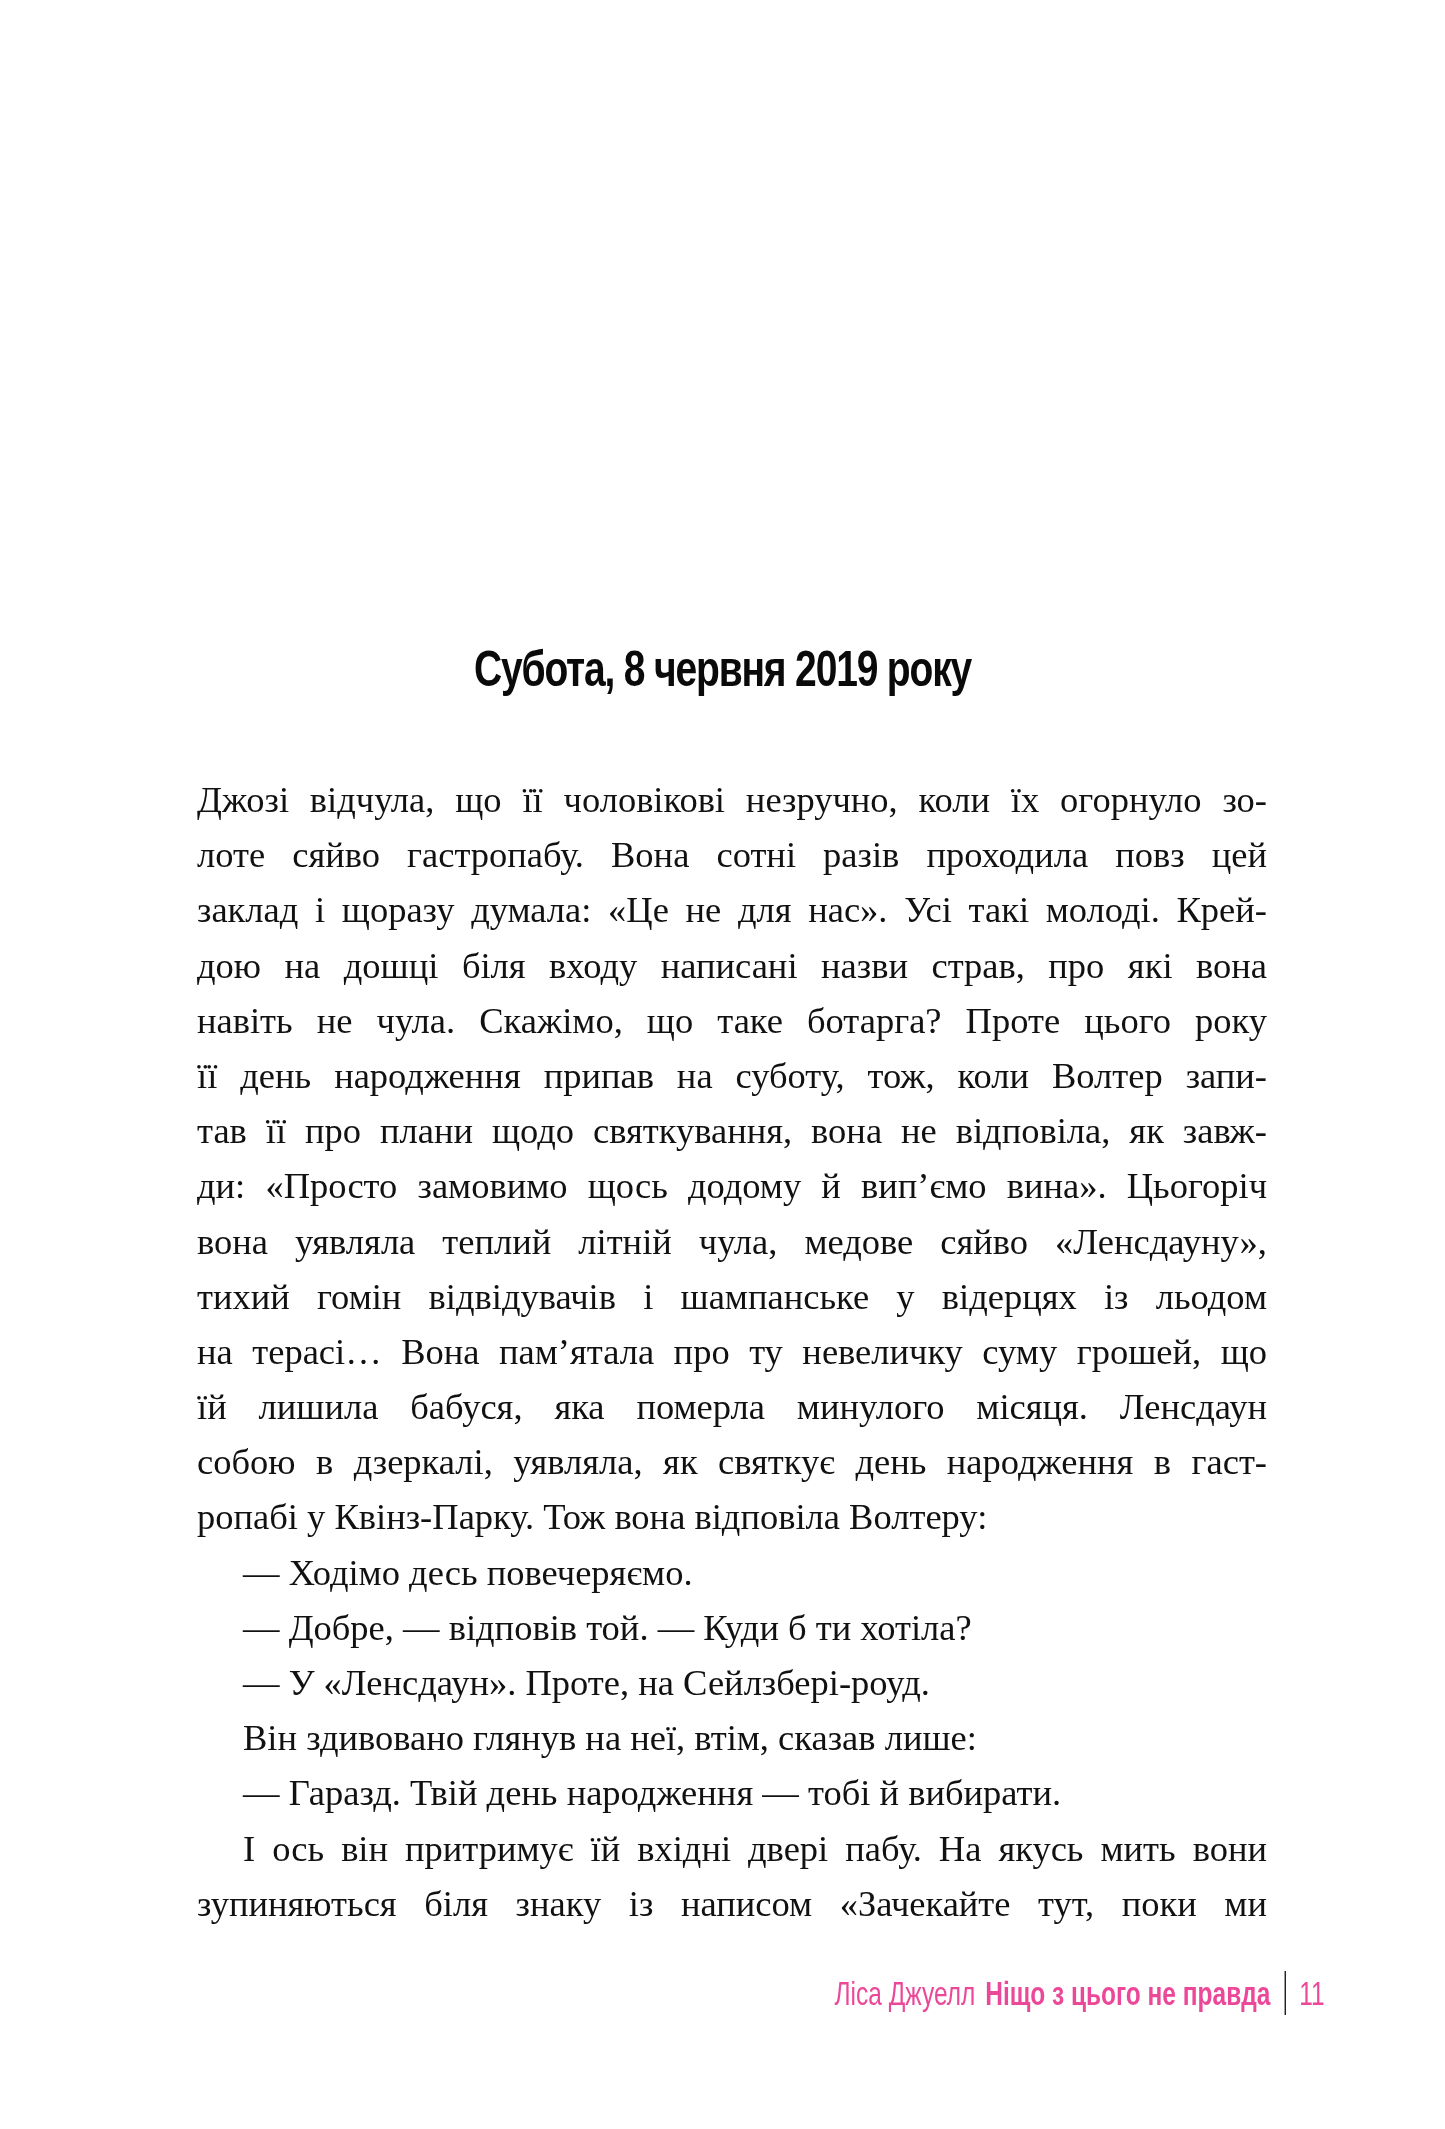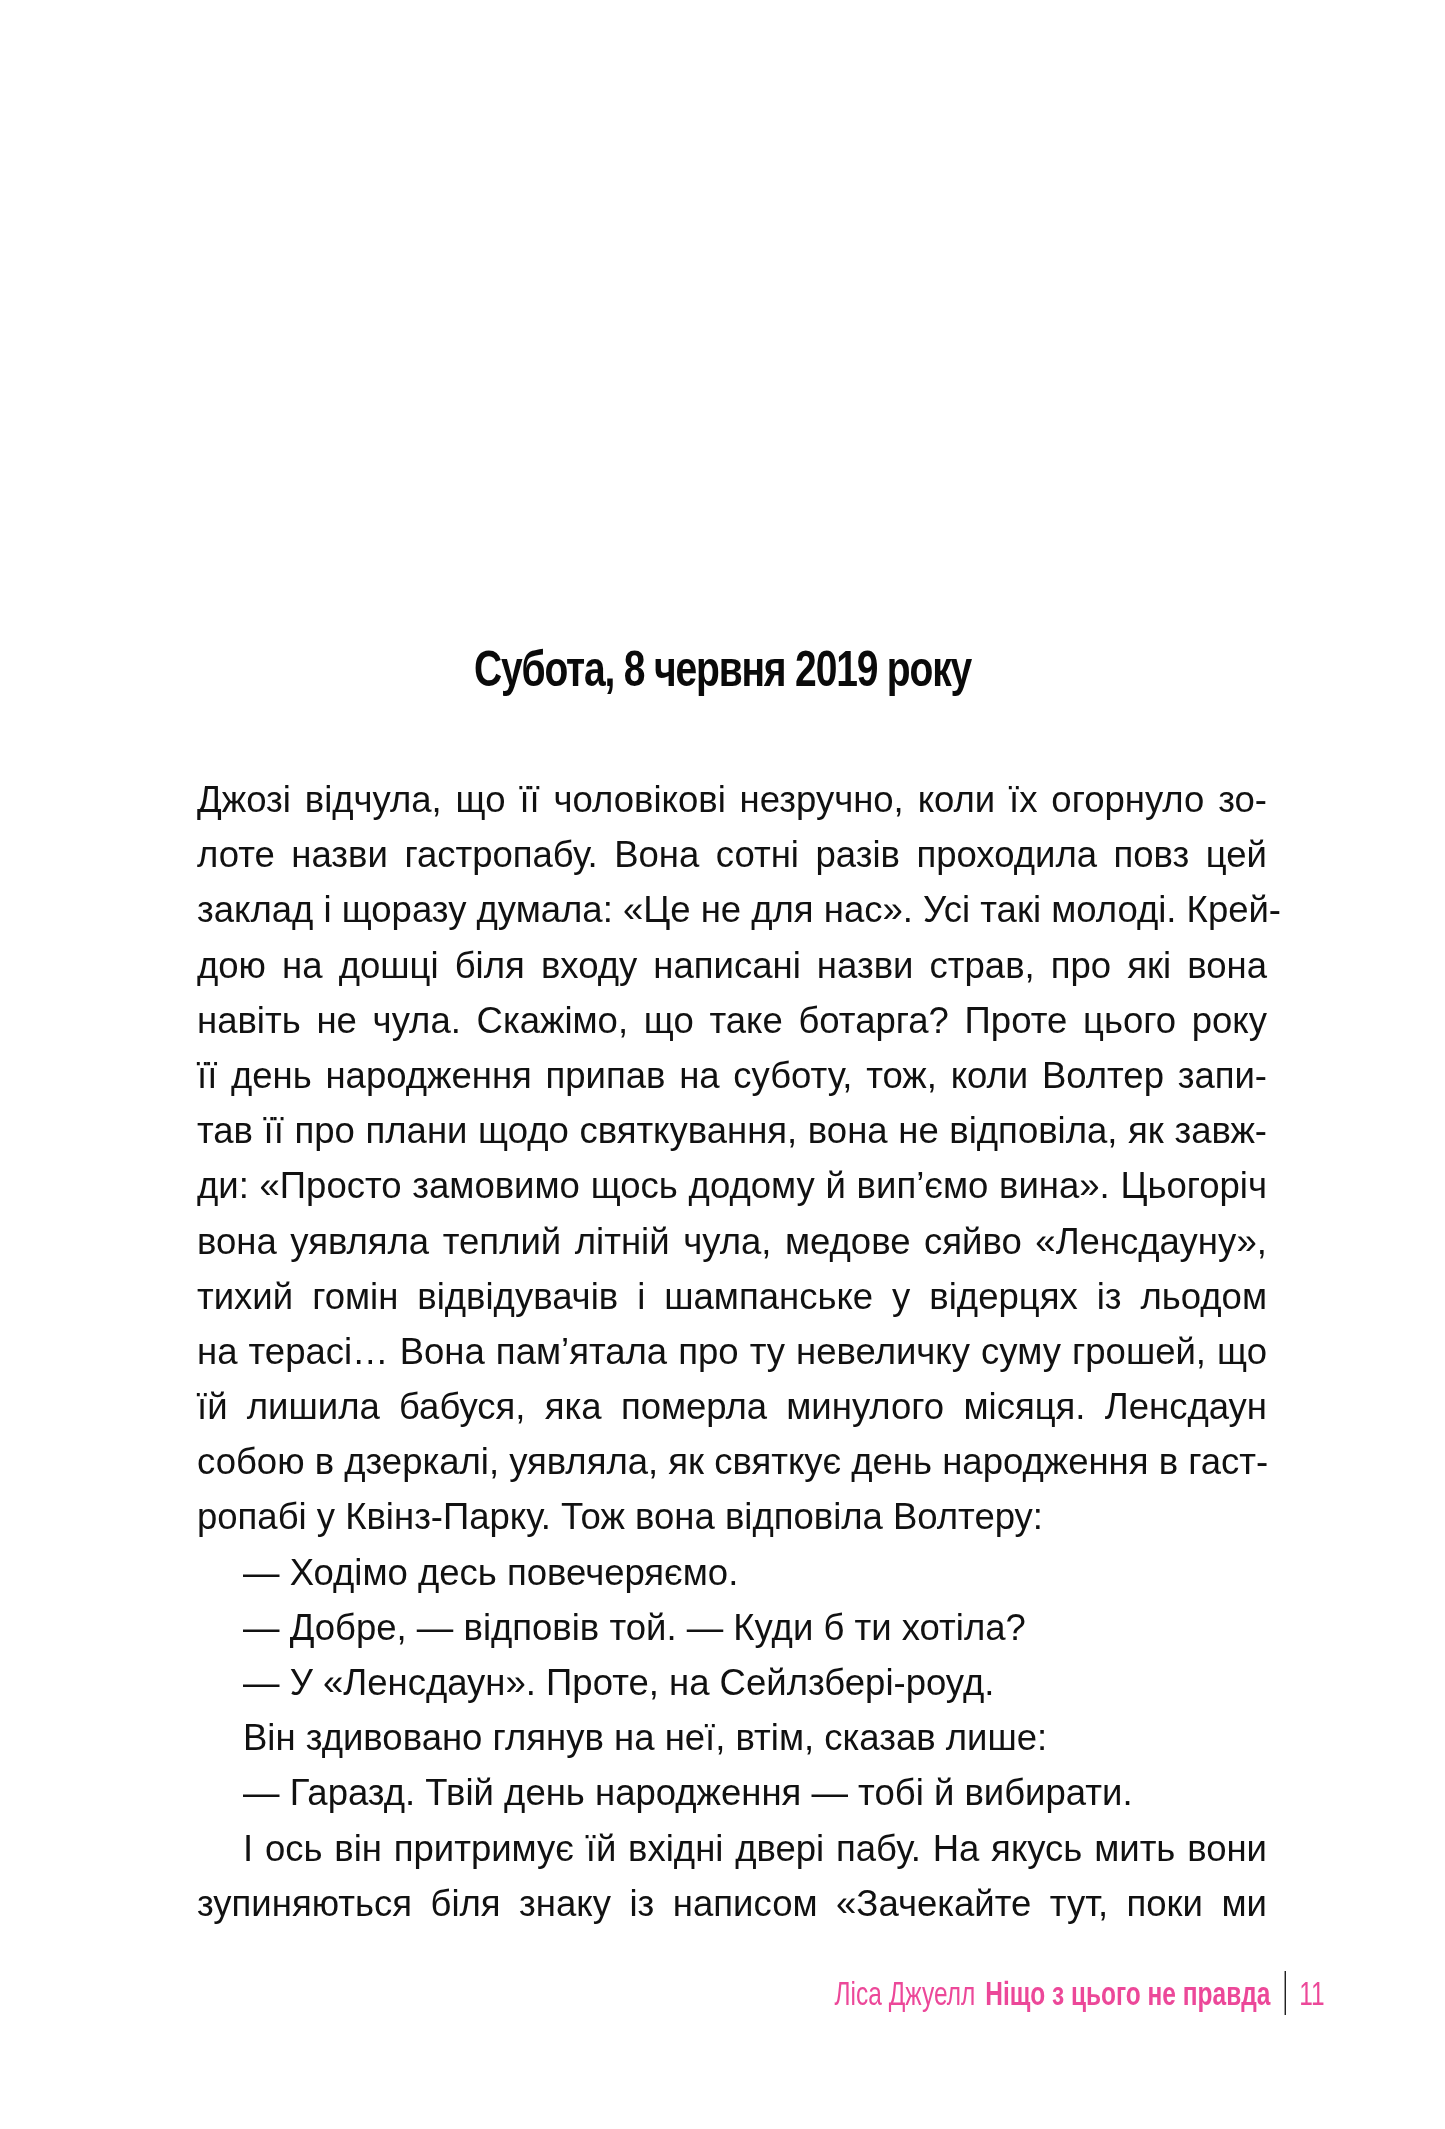--- a/index.html
+++ b/index.html
@@ -33,21 +33,21 @@
       transform: scaleX(0.78);
       transform-origin: 50% 50%;
       color: #0a0a0a;
       margin: 0;
     }
     .body-text {
       position: absolute;
       left: 197px;
       top: 772px;
       width: 1070px;
-      font-family: Liberation Sans, sans-serif;
+      font-family: Liberation Serif, serif;
       font-size: 36.5px;
       line-height: 55.2px;
       color: #111111;
     }
     .line {
       display: block;
       white-space: nowrap;
       text-align: justify;
       text-align-last: justify;
       height: 55.2px;
@@ -97,21 +97,21 @@
   </style>
 </head>
 <body>
 
 <div class="page">
 
   <h1 class="chapter-title">Субота, 8 червня 2019 року</h1>
 
   <div class="body-text" id="body-text">
     <span class="line">Джозі відчула, що її чоловікові незручно, коли їх огорнуло зо-</span>
-    <span class="line">лоте назви гастропабу. Вона сотні разів проходила повз цей</span>
+    <span class="line">лоте сяйво гастропабу. Вона сотні разів проходила повз цей</span>
     <span class="line">заклад і щоразу думала: «Це не для нас». Усі такі молоді. Крей-</span>
     <span class="line">дою на дошці біля входу написані назви страв, про які вона</span>
     <span class="line">навіть не чула. Скажімо, що таке ботарга? Проте цього року</span>
     <span class="line">її день народження припав на суботу, тож, коли Волтер запи-</span>
     <span class="line">тав її про плани щодо святкування, вона не відповіла, як завж-</span>
     <span class="line">ди: «Просто замовимо щось додому й вип’ємо вина». Цьогоріч</span>
     <span class="line">вона уявляла теплий літній чула, медове сяйво «Ленсдауну»,</span>
     <span class="line">тихий гомін відвідувачів і шампанське у відерцях із льодом</span>
     <span class="line">на терасі… Вона пам’ятала про ту невеличку суму грошей, що</span>
     <span class="line">їй лишила бабуся, яка померла минулого місяця. Ленсдаун</span>

